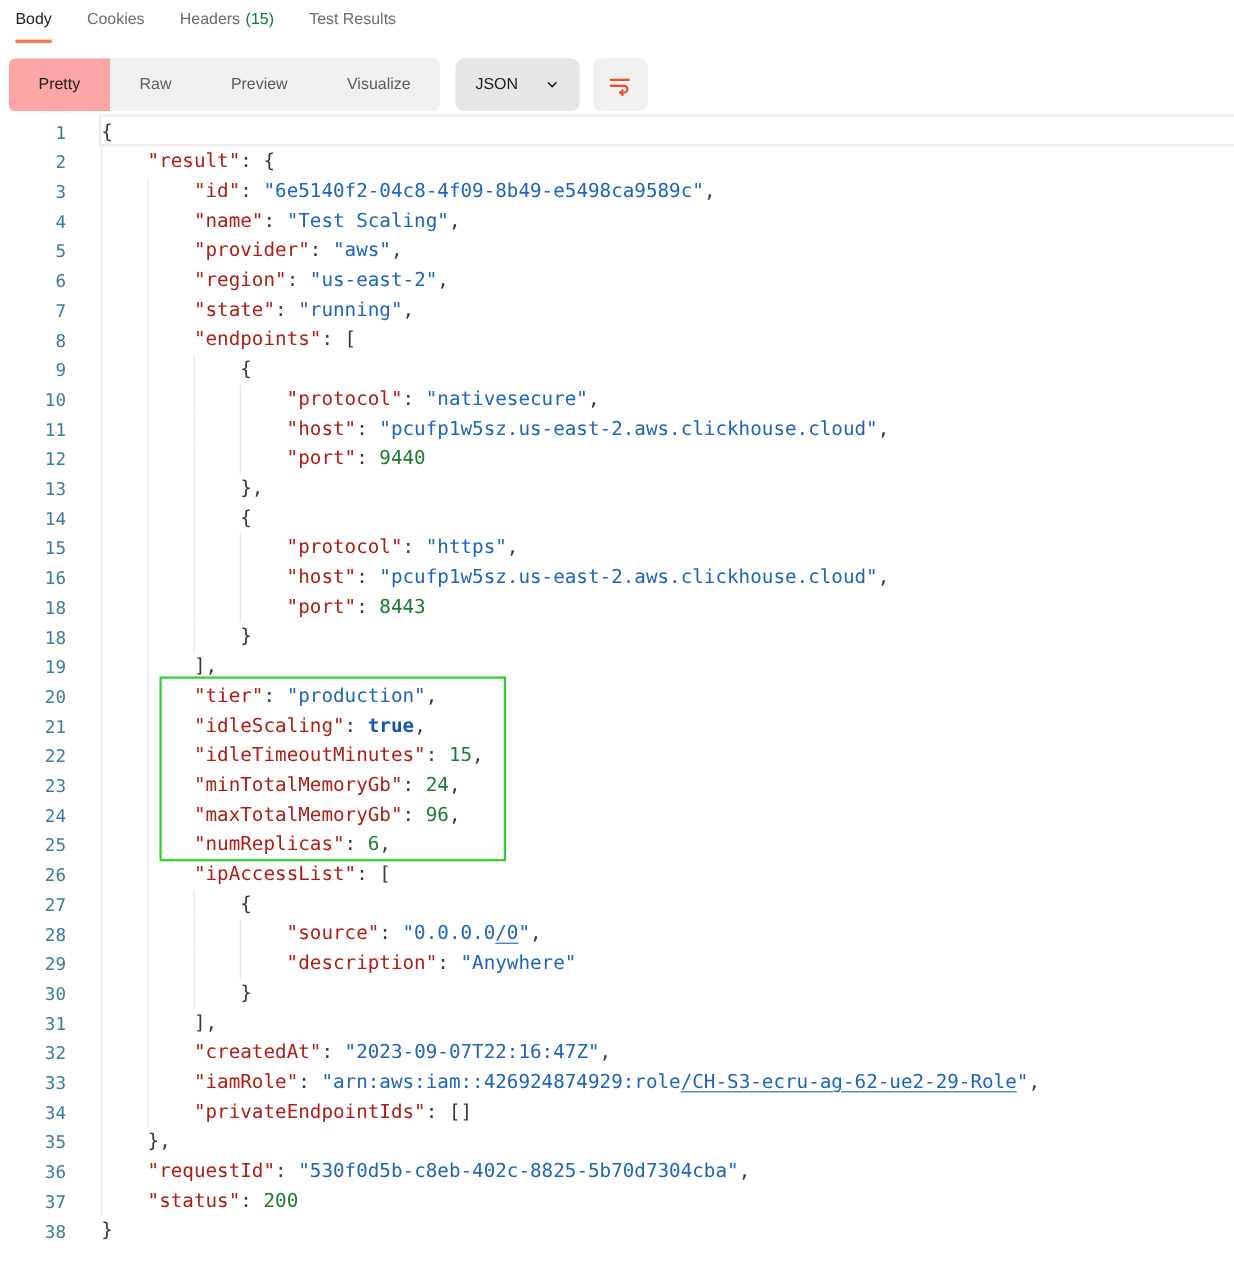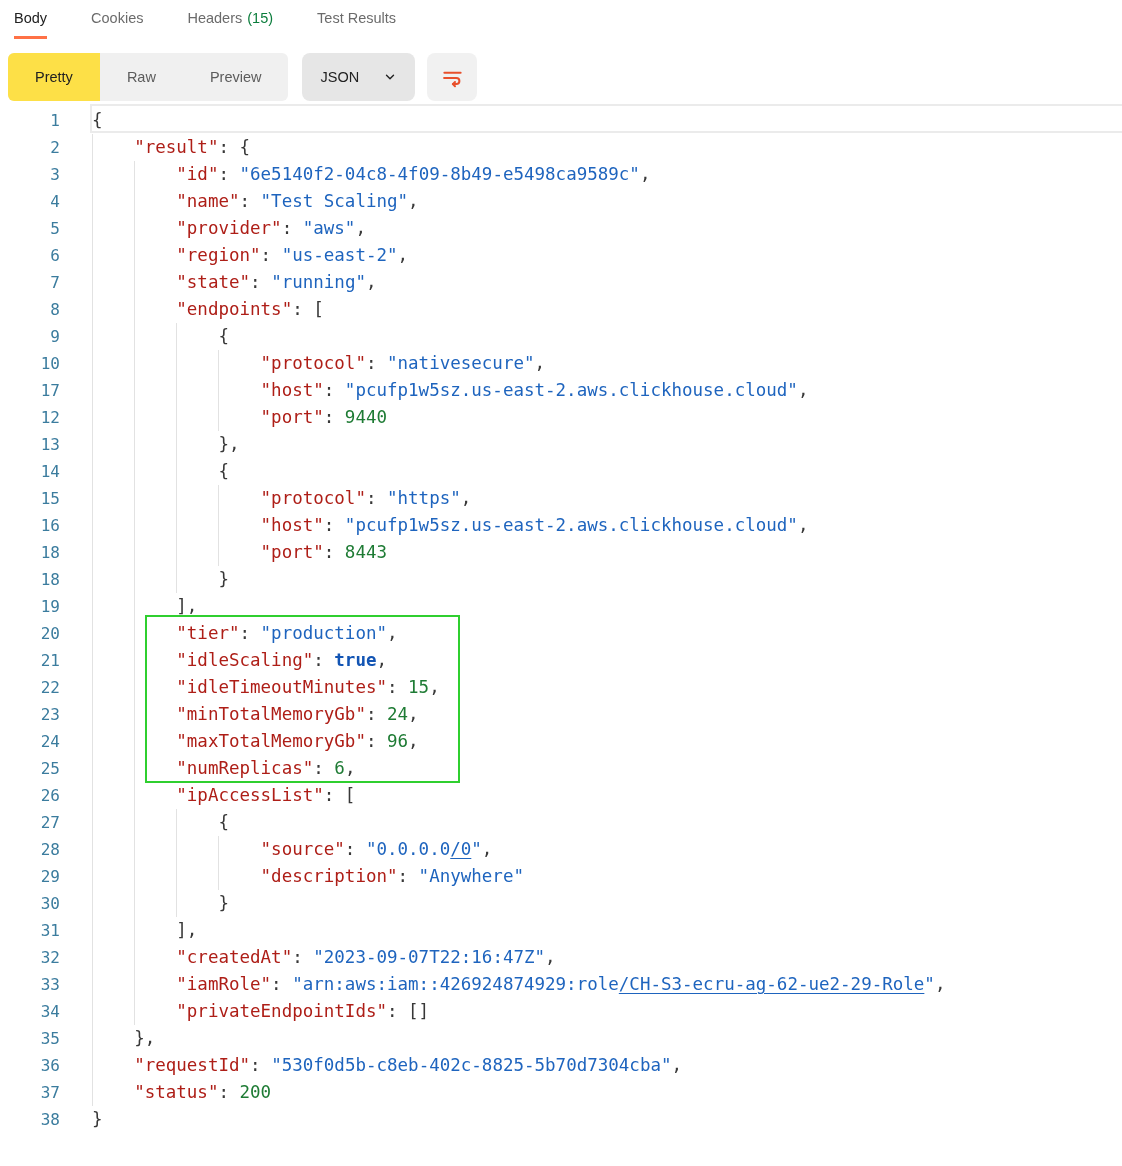--- a/index.html
+++ b/index.html
@@ -5,41 +5,41 @@
   * { margin:0; padding:0; box-sizing:border-box; }
   html,body { background:#ffffff; }
   body {
     width:1122px; height:1166px; overflow:hidden; position:relative;
     font-family:"Liberation Sans", sans-serif;
     -webkit-font-smoothing:antialiased;
   }
 
   
   .tabbar {
-    display:flex; align-items:flex-start; gap:44px;
+    display:flex; align-items:flex-start; gap:32px;
     padding:10px 0 0 14px; height:45px;
   }
   .tab {
     font-size:14.5px; color:#6b6b6b; cursor:pointer;
     padding-bottom:10px; white-space:nowrap;
   }
   .tab.active { color:#212121; border-bottom:3px solid #ff7146; }
   .tab .count { color:#0b7d3c; margin-left:5px; }
 
   
   .toolbar { display:flex; align-items:center; margin:8px 0 0 8px; height:48px; }
   .view-group {
     display:flex; align-items:stretch; background:#f0f0f0;
     border-radius:6px; height:48px; overflow:hidden;
   }
   .view-btn {
     font-size:14.5px; color:#5c5c5c; padding:0 27px;
     display:flex; align-items:center; cursor:pointer; white-space:nowrap;
   }
-  .view-btn.active { background:#fde047; color:#212121; }
+  .view-btn.active { background:#fca5a5; color:#212121; }
   .format-select {
     margin-left:14px; height:48px; background:#e6e6e6; border-radius:8px;
     display:flex; align-items:center; gap:24px; padding:0 18px;
     font-size:14.5px; color:#212121; cursor:pointer;
   }
   .wrap-btn {
     margin-left:12px; height:48px; width:50px; background:#f1f1f1;
     border-radius:8px; display:flex; align-items:center; justify-content:center;
     cursor:pointer;
   }
@@ -95,20 +95,21 @@
   <div class="tab">
     <span>Test Results</span>
   </div>
 </div>
 
 <div class="toolbar">
   <div class="view-group">
     <div class="view-btn active">Pretty</div>
     <div class="view-btn">Raw</div>
     <div class="view-btn">Preview</div>
+    <div class="view-btn">Visualize</div>
   </div>
   <div class="format-select">
     <span>JSON</span>
     <span style="display:flex;">
       <svg width="14" height="14" viewBox="0 0 24 24" fill="none" stroke="#212121" stroke-width="2.4" stroke-linecap="round" stroke-linejoin="round">
           <polyline points="6 9 12 15 18 9"></polyline>
         </svg>
     </span>
   </div>
   <div class="wrap-btn">
@@ -129,21 +130,21 @@
       <div class="ln">1</div>
       <div class="ln">2</div>
       <div class="ln">3</div>
       <div class="ln">4</div>
       <div class="ln">5</div>
       <div class="ln">6</div>
       <div class="ln">7</div>
       <div class="ln">8</div>
       <div class="ln">9</div>
       <div class="ln">10</div>
-      <div class="ln">17</div>
+      <div class="ln">11</div>
       <div class="ln">12</div>
       <div class="ln">13</div>
       <div class="ln">14</div>
       <div class="ln">15</div>
       <div class="ln">16</div>
       <div class="ln">18</div>
       <div class="ln">18</div>
       <div class="ln">19</div>
       <div class="ln">20</div>
       <div class="ln">21</div>

